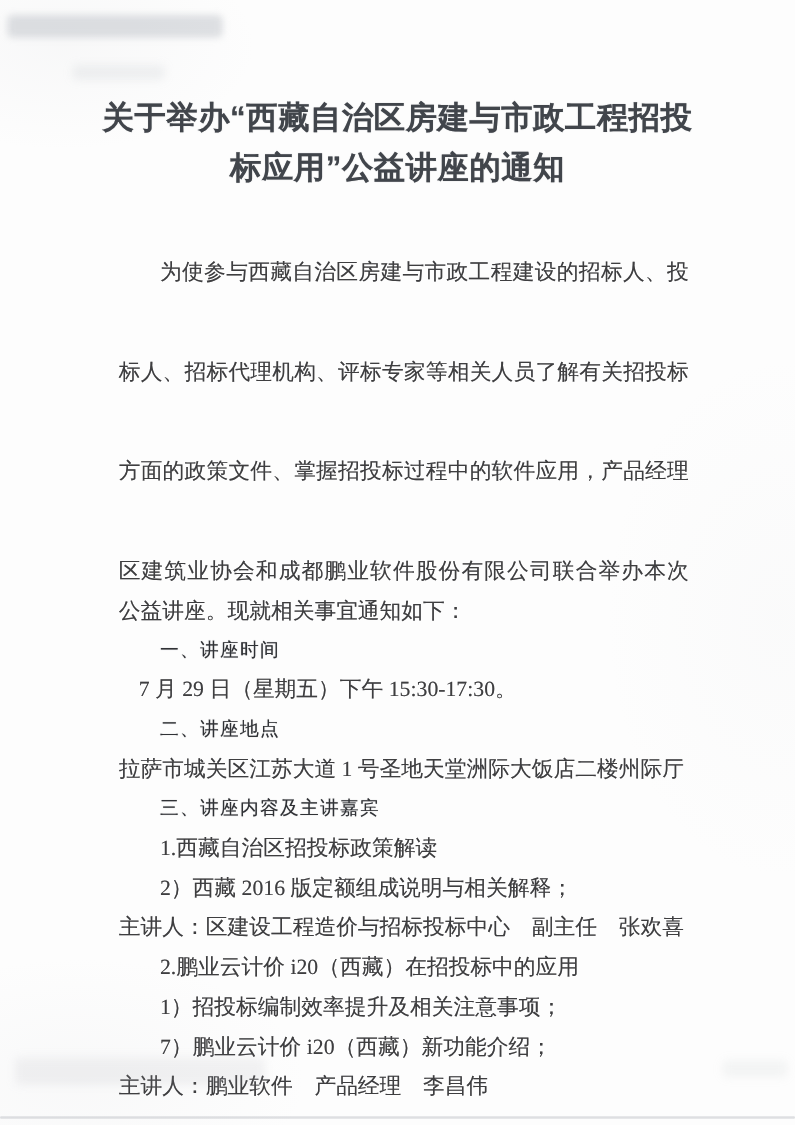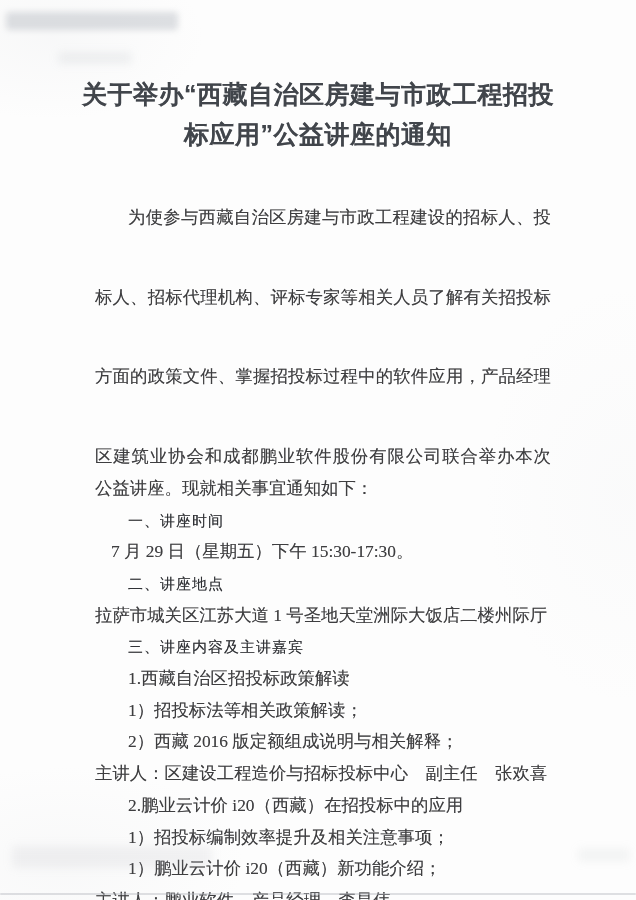--- a/index.html
+++ b/index.html
@@ -108,24 +108,23 @@
 
     <div class="line heading indent-2">一、讲座时间</div>
     <div class="line indent-1">7 月 29 日（星期五）下午 15:30-17:30。</div>
 
     <div class="line heading indent-2">二、讲座地点</div>
     <div class="line">拉萨市城关区江苏大道 1 号圣地天堂洲际大饭店二楼州际厅</div>
 
     <div class="line heading indent-2">三、讲座内容及主讲嘉宾</div>
 
     <div class="line indent-2">1.西藏自治区招投标政策解读</div>
-    <div class="line indent-2">1）招投标法等相关政策解读；</div>
     <div class="line indent-2">2）西藏 2016 版定额组成说明与相关解释；</div>
     <div class="line">主讲人：区建设工程造价与招标投标中心　副主任　张欢喜</div>
 
     <div class="line indent-2">2.鹏业云计价 i20（西藏）在招投标中的应用</div>
     <div class="line indent-2">1）招投标编制效率提升及相关注意事项；</div>
-    <div class="line indent-2">1）鹏业云计价 i20（西藏）新功能介绍；</div>
+    <div class="line indent-2">7）鹏业云计价 i20（西藏）新功能介绍；</div>
     <div class="line">主讲人：鹏业软件　产品经理　李昌伟</div>
 
 
   </div>
 </div>
 
 </body></html>

